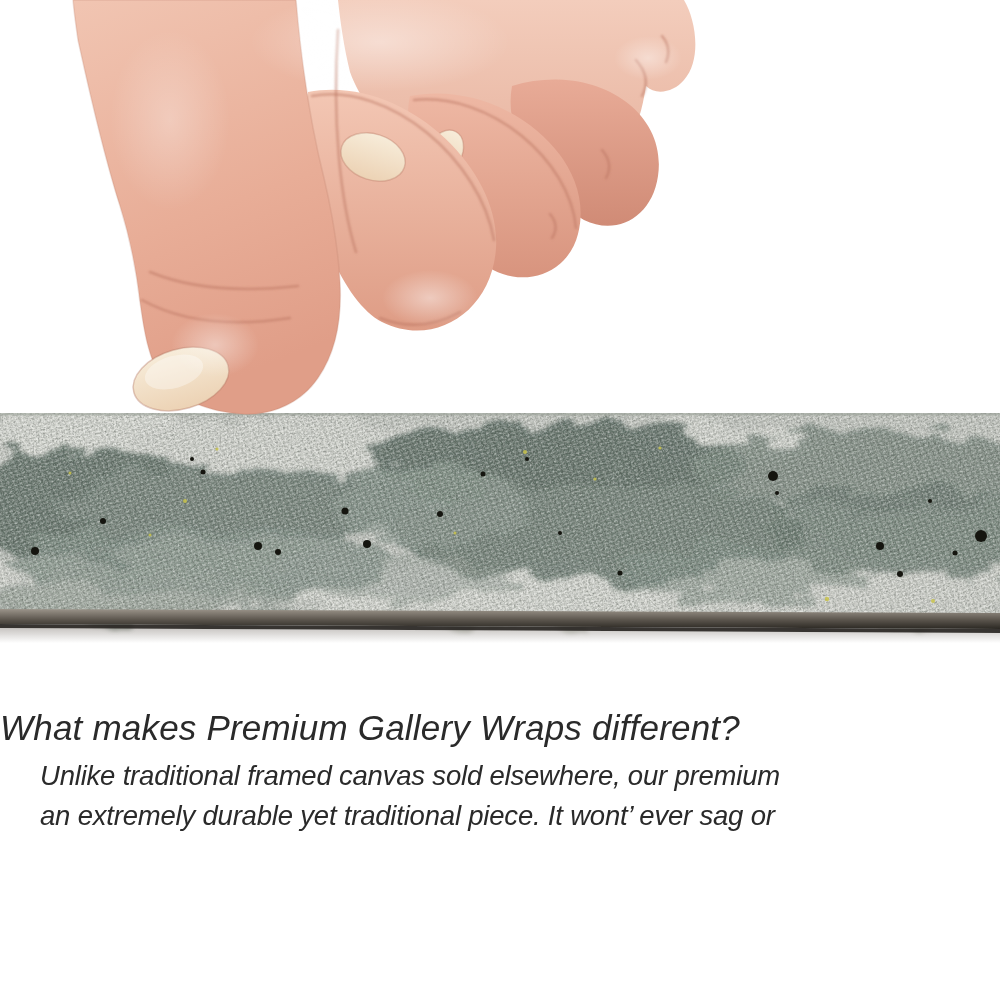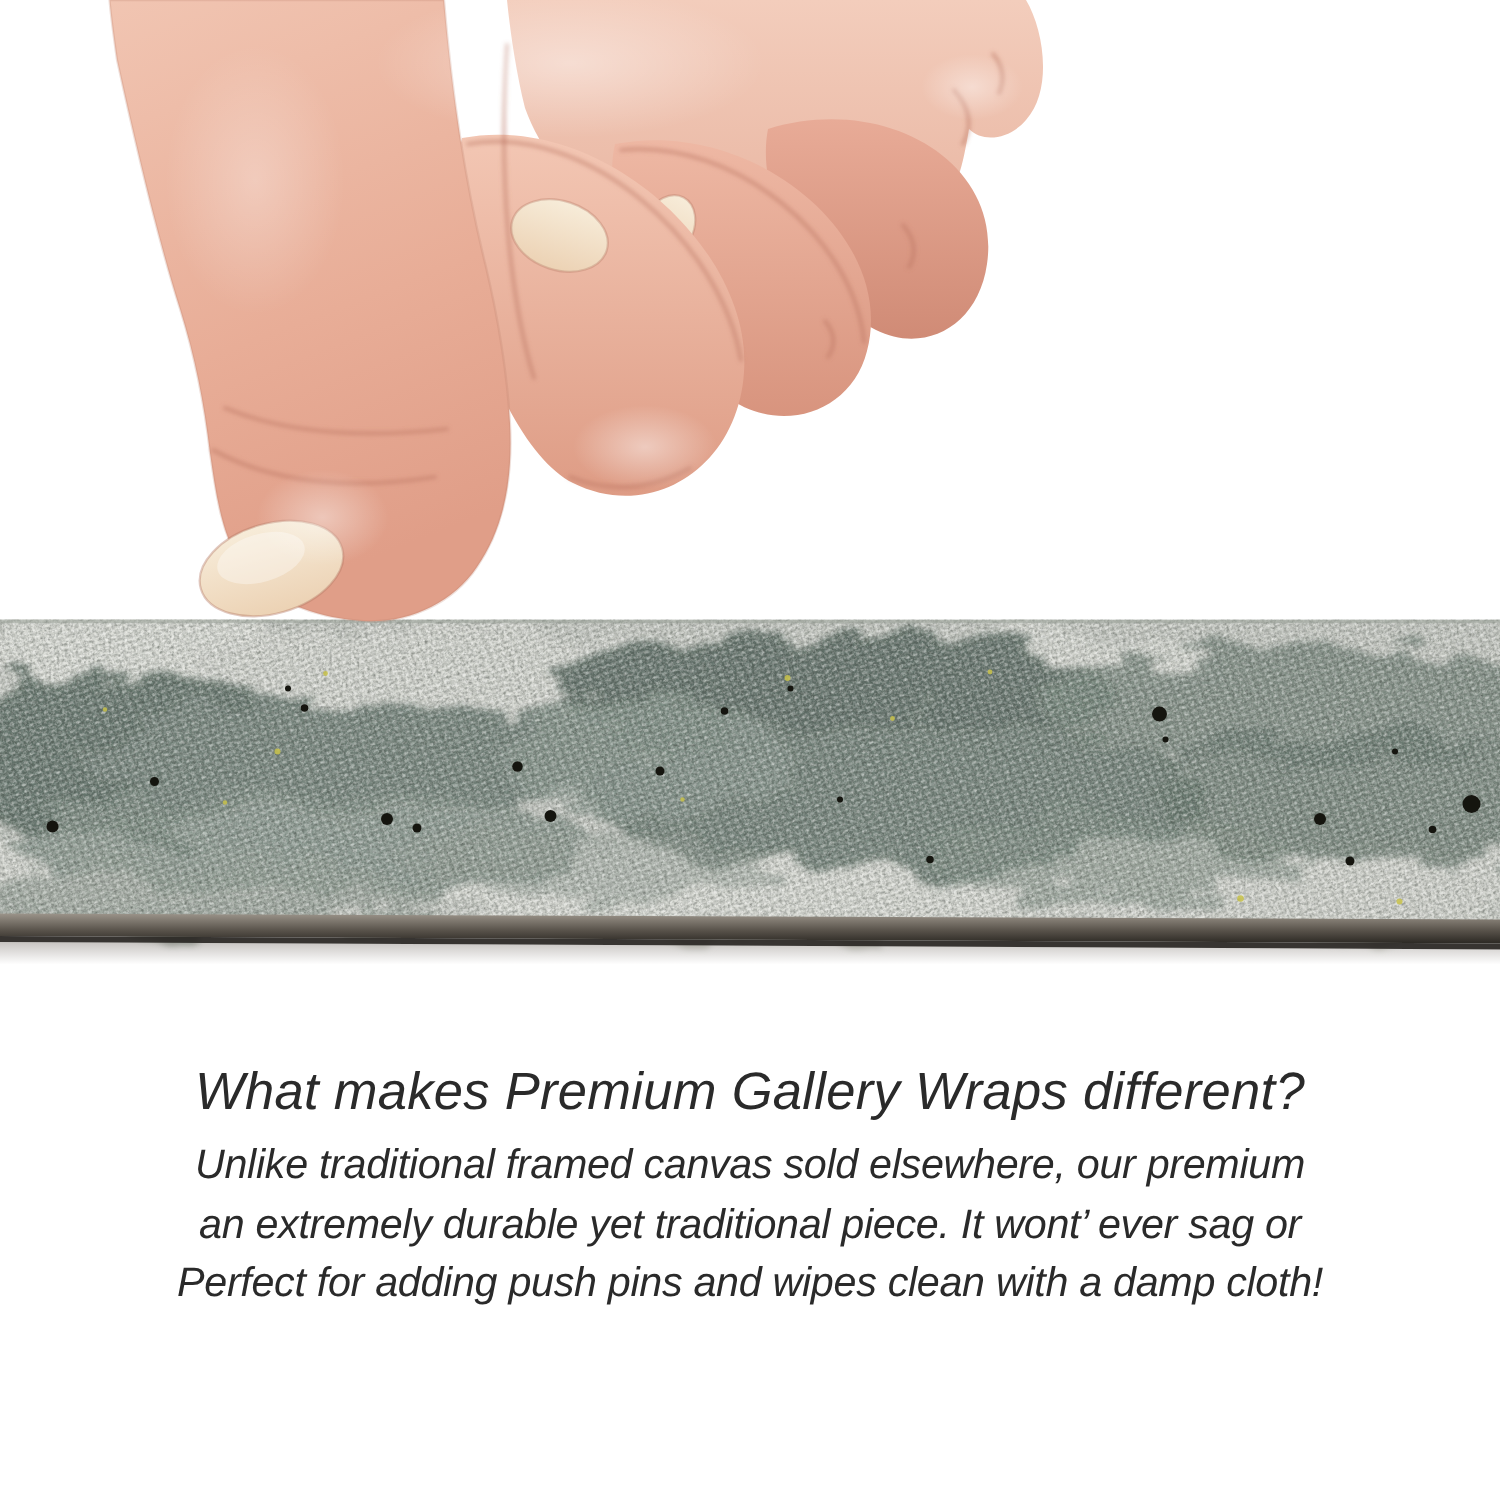--- a/index.html
+++ b/index.html
@@ -4,30 +4,30 @@
 <style>
   html,body{margin:0;padding:0;background:#ffffff;}
   .stage{
     position:relative;width:1000px;height:1000px;background:#ffffff;overflow:hidden;
     font-family:"Liberation Sans",sans-serif;
   }
   .strip{position:absolute;left:0;top:413px;width:1000px;height:230px;}
   .strip svg{display:block;width:100%;height:100%;}
   .hand{position:absolute;left:50px;top:0;width:660px;height:435px;z-index:2;}
   .copy{
-    position:absolute;left:0;top:706px;width:1000px;text-align:center;
+    position:absolute;left:0;top:706px;width:1000px;
     color:#2a2a2a;font-style:italic;z-index:3;
   }
   .copy h1{
     font-size:35px;line-height:44px;margin:0 0 6px 0;font-weight:400;
     letter-spacing:.2px;white-space:nowrap;
   }
   .copy p{
     font-size:27.5px;line-height:39.5px;margin:0;font-weight:400;
-    letter-spacing:-0.2px;white-space:nowrap;
+    letter-spacing:-0.2px;white-space:nowrap;padding-left:40px;
   }
 </style>
 </head>
 <body>
 
 <div class="stage">
 
   <div class="strip">
     <svg viewBox="0 0 1000 230" preserveAspectRatio="none">
       <defs>
@@ -235,16 +235,15 @@
       <ellipse cx="165" cy="345" rx="44" ry="32" fill="url(#rHi)" opacity="0.5"></ellipse>
       <ellipse cx="598" cy="58" rx="34" ry="22" fill="url(#rHi)" opacity="0.5"></ellipse>
       <ellipse cx="120" cy="120" rx="60" ry="90" fill="url(#rHi)" opacity="0.35"></ellipse>
     </g>
   </svg>
 
   <section class="copy">
     <h1>What makes Premium Gallery Wraps different?</h1>
     <p>Unlike traditional framed canvas sold elsewhere, our premium</p>
     <p>an extremely durable yet traditional piece. It wont’ ever sag or</p>
-    <p>Perfect for adding push pins and wipes clean with a damp cloth!</p>
   </section>
 
 </div>
 
 </body></html>

